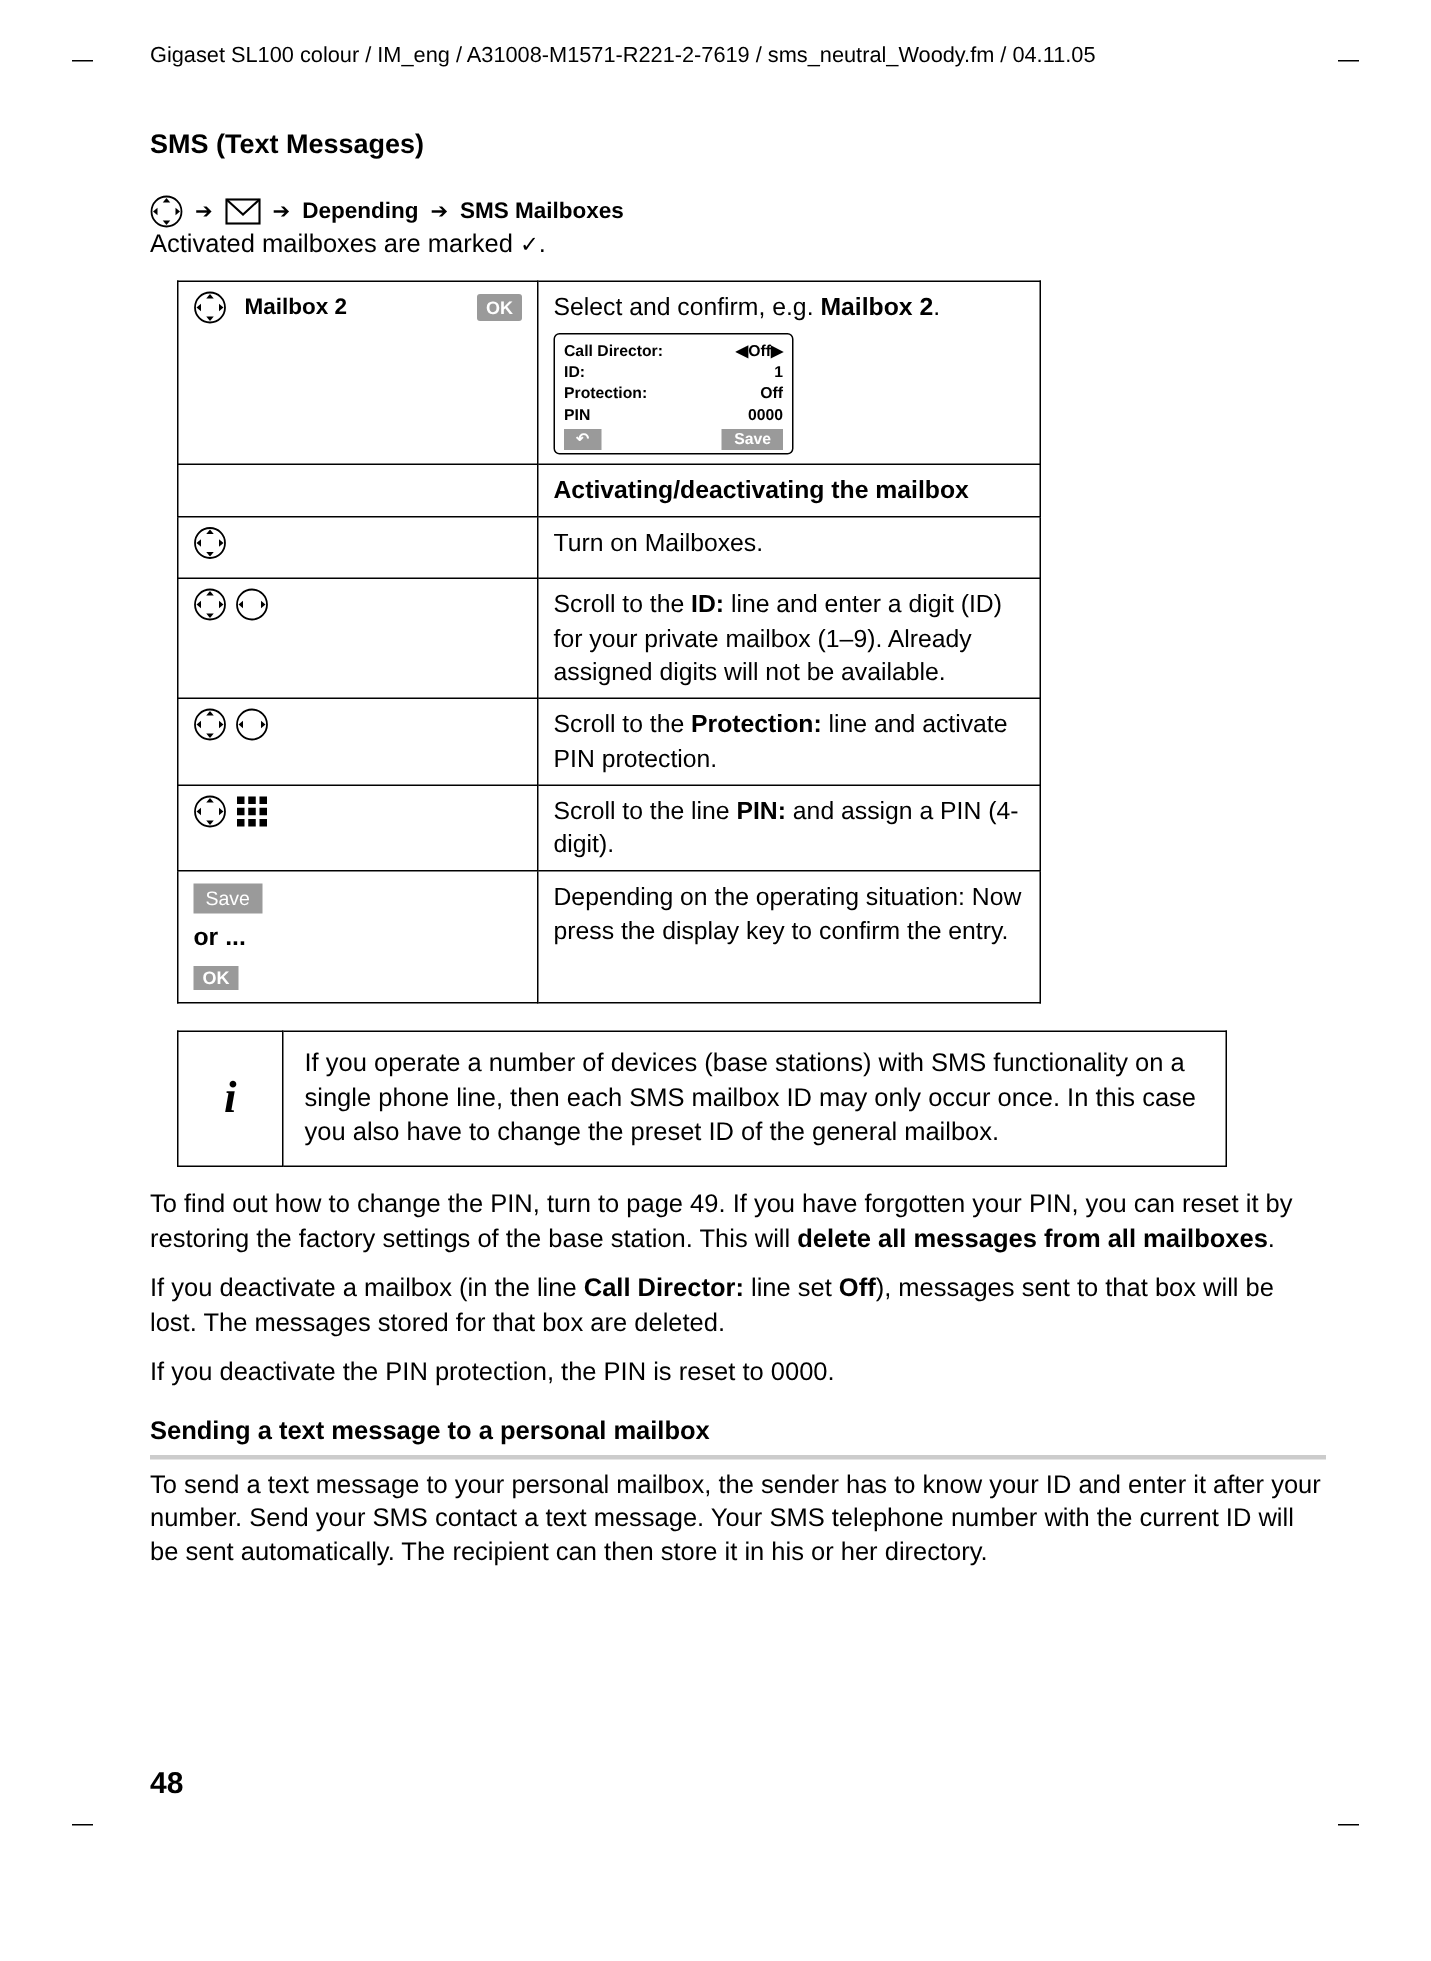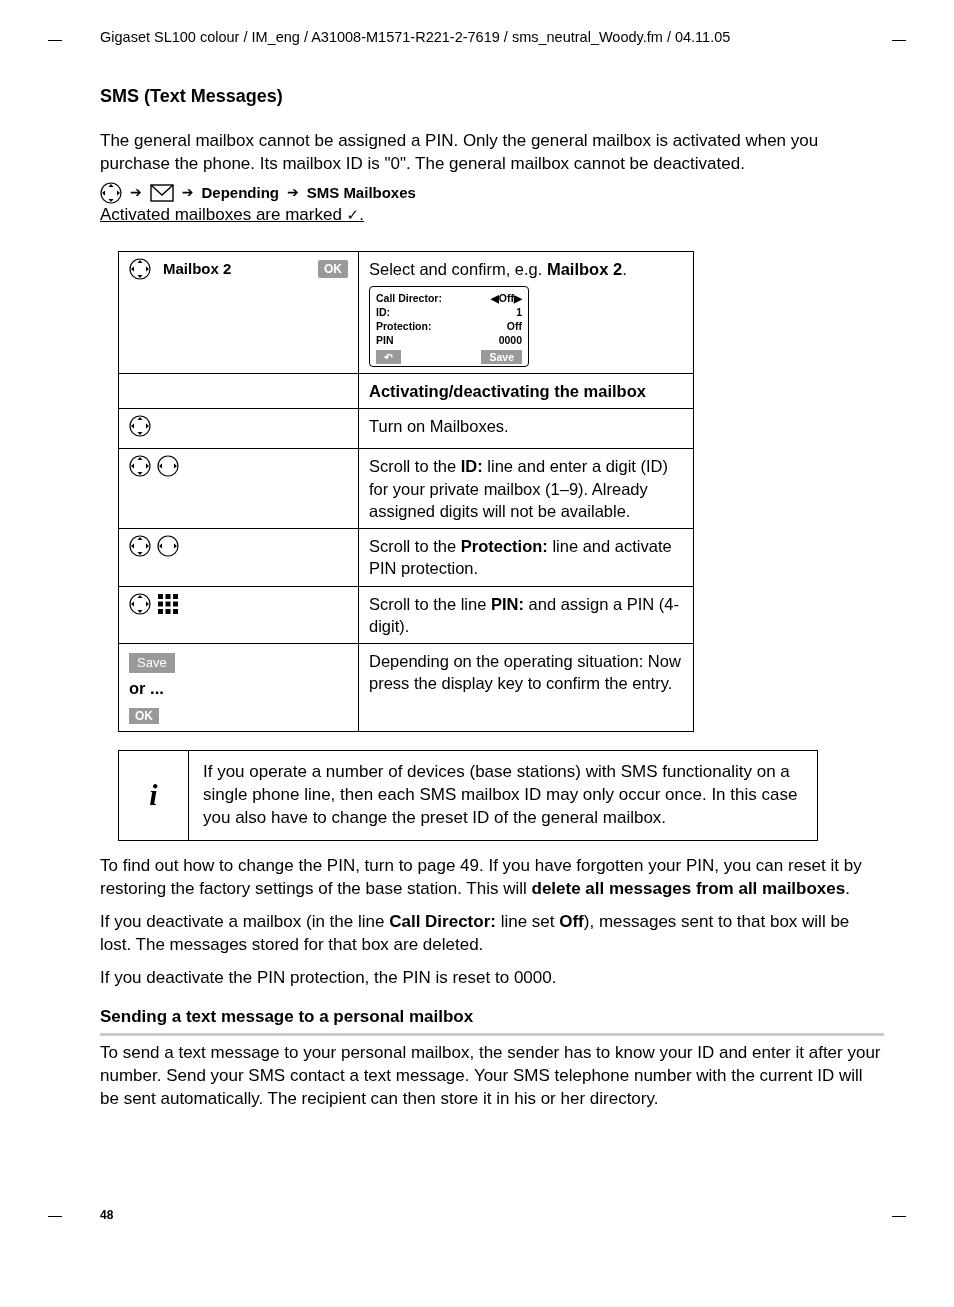--- a/index.html
+++ b/index.html
@@ -36,21 +36,21 @@
   .nav-path {
     display:flex;
     align-items:center;
     gap:8px;
     font-size:15px;
     margin-top:6px;
   }
   .nav-path .bold { font-weight:700; }
   .arrow { font-size:14px; }
   .checkmark {font-size:15px;}
-  .note-sub { margin-bottom: 24px; text-decoration: underline;}
+  .note-sub { margin-bottom: 12px;}
   table.proc {
     border-collapse: collapse;
     width: 576px;
     margin: 6px 0 18px 18px;
     font-size: 16.5px;
   }
   table.proc td {
     border: 1px solid #000;
     padding: 6px 10px;
     vertical-align: top;
@@ -101,24 +101,24 @@
   .strong { font-weight:700; }
   .sub-title {
     font-weight:700;
     font-size:17px;
     margin: 16px 0 2px 0;
     border-bottom: 3px solid #ccc;
     padding-bottom:4px;
   }
   .pagenum {
     position:absolute;
-    bottom:84px;
+    bottom:104px;
     left:100px;
     font-weight:700;
-    font-size:12px;
+    font-size:20px;
     text-align:right;
   }
   svg.navicon { width:22px; height:22px; }
   svg.navicon2 { width:22px; height:22px; }
   svg.envelope { width:24px; height:18px;}
   svg.keypad { width:22px; height:22px;}
 </style>
 </head>
 <body>
 
@@ -157,21 +157,20 @@
 <div class="page">
   <span class="crop-mark top-left"></span>
   <span class="crop-mark top-right"></span>
   <span class="crop-mark bot-left"></span>
   <span class="crop-mark bot-right"></span>
 
   <div class="header-line">Gigaset SL100 colour / IM_eng / A31008-M1571-R221-2-7619 / sms_neutral_Woody.fm / 04.11.05</div>
 
   <div class="section-title">SMS (Text Messages)</div>
 
-  <div class="body-text">The general mailbox cannot be assigned a PIN. Only the general mailbox is activated when you purchase the phone. Its mailbox ID is "0". The general mailbox cannot be deactivated.</div>
 
   <div class="nav-path">
     <svg class="navicon">
         <use href="#nav4"></use>
       </svg>
     <span class="arrow">➔</span>
     <svg class="envelope">
         <use href="#envelope-g"></use>
       </svg>
     <span class="arrow">➔</span>

